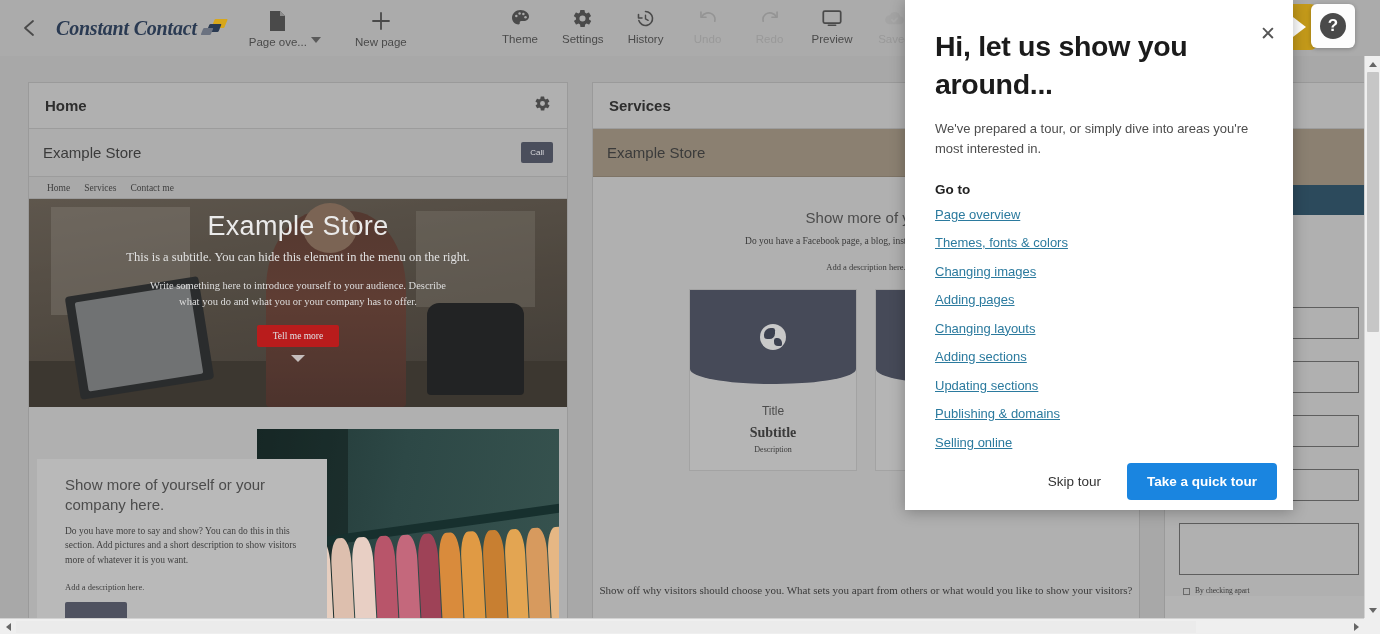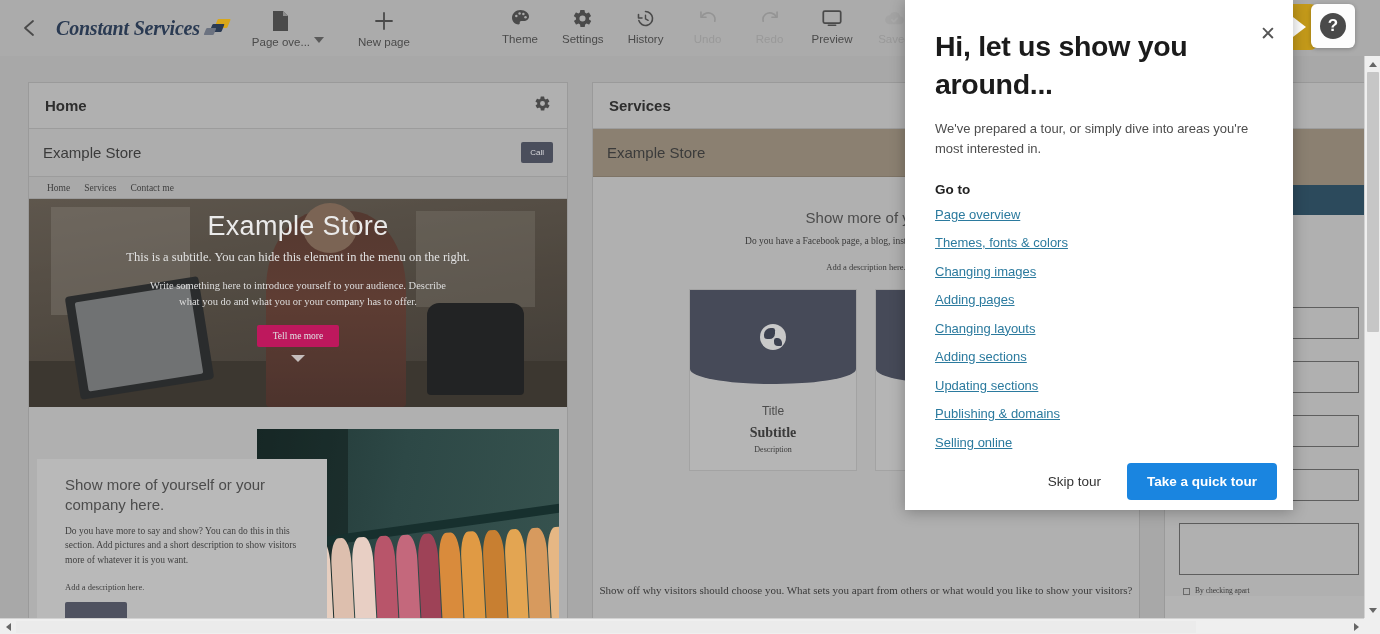--- a/index.html
+++ b/index.html
@@ -190,21 +190,21 @@
   .hero-content {
     position: absolute; inset: 0;
     display: flex; flex-direction: column;
     align-items: center; justify-content: flex-start;
     padding-top: 12px; text-align: center; color: #efefef;
   }
   .hero-title { font-size: 27px; font-weight: normal; letter-spacing: .3px; color: #eaeaea; }
   .hero-sub { font-family: "Liberation Serif", serif; font-size: 12.5px; margin-top: 8px; color: #e2e2e2; }
   .hero-body { font-family: "Liberation Serif", serif; font-size: 10.5px; line-height: 1.55; margin-top: 13px; width: 300px; color: #dedede; }
   .hero-cta {
-    margin-top: 14px; background: #be185d; color: #e0e0e4;
+    margin-top: 14px; background: #b91c1c; color: #e0e0e4;
     font-family: "Liberation Serif", serif;
     font-size: 9.5px; padding: 6px 16px; border-radius: 2px;
   }
   .scroll-chev { margin-top: 8px; width: 0; height: 0; border-left: 7px solid transparent; border-right: 7px solid transparent; border-top: 7px solid rgba(235,235,235,.75); }
 
   
   .showcase { position: relative; height: 238px; background: #b0b0b0; }
   .rack {
     position: absolute; right: 8px; top: 22px;
     width: 302px; height: 216px;
@@ -355,21 +355,21 @@
 
     <div class="back-arrow">
       <span>
         <svg width="22" height="22" viewBox="0 0 22 22">
             <path d="M14 4 L6 11 L14 18" fill="none" stroke="#4a4a4a" stroke-width="1.8" stroke-linecap="round" stroke-linejoin="round"></path>
           </svg>
       </span>
     </div>
 
     <div class="brand">
-      <span class="brand-text">Constant Services</span>
+      <span class="brand-text">Constant Contact</span>
       <span class="brand-mark">
         <i class="s1"></i>
           <i class="s2"></i>
           <i class="s3"></i>
       </span>
     </div>
 
     <div class="tb-item page-ov">
       <div class="col">
         <span class="ic">

